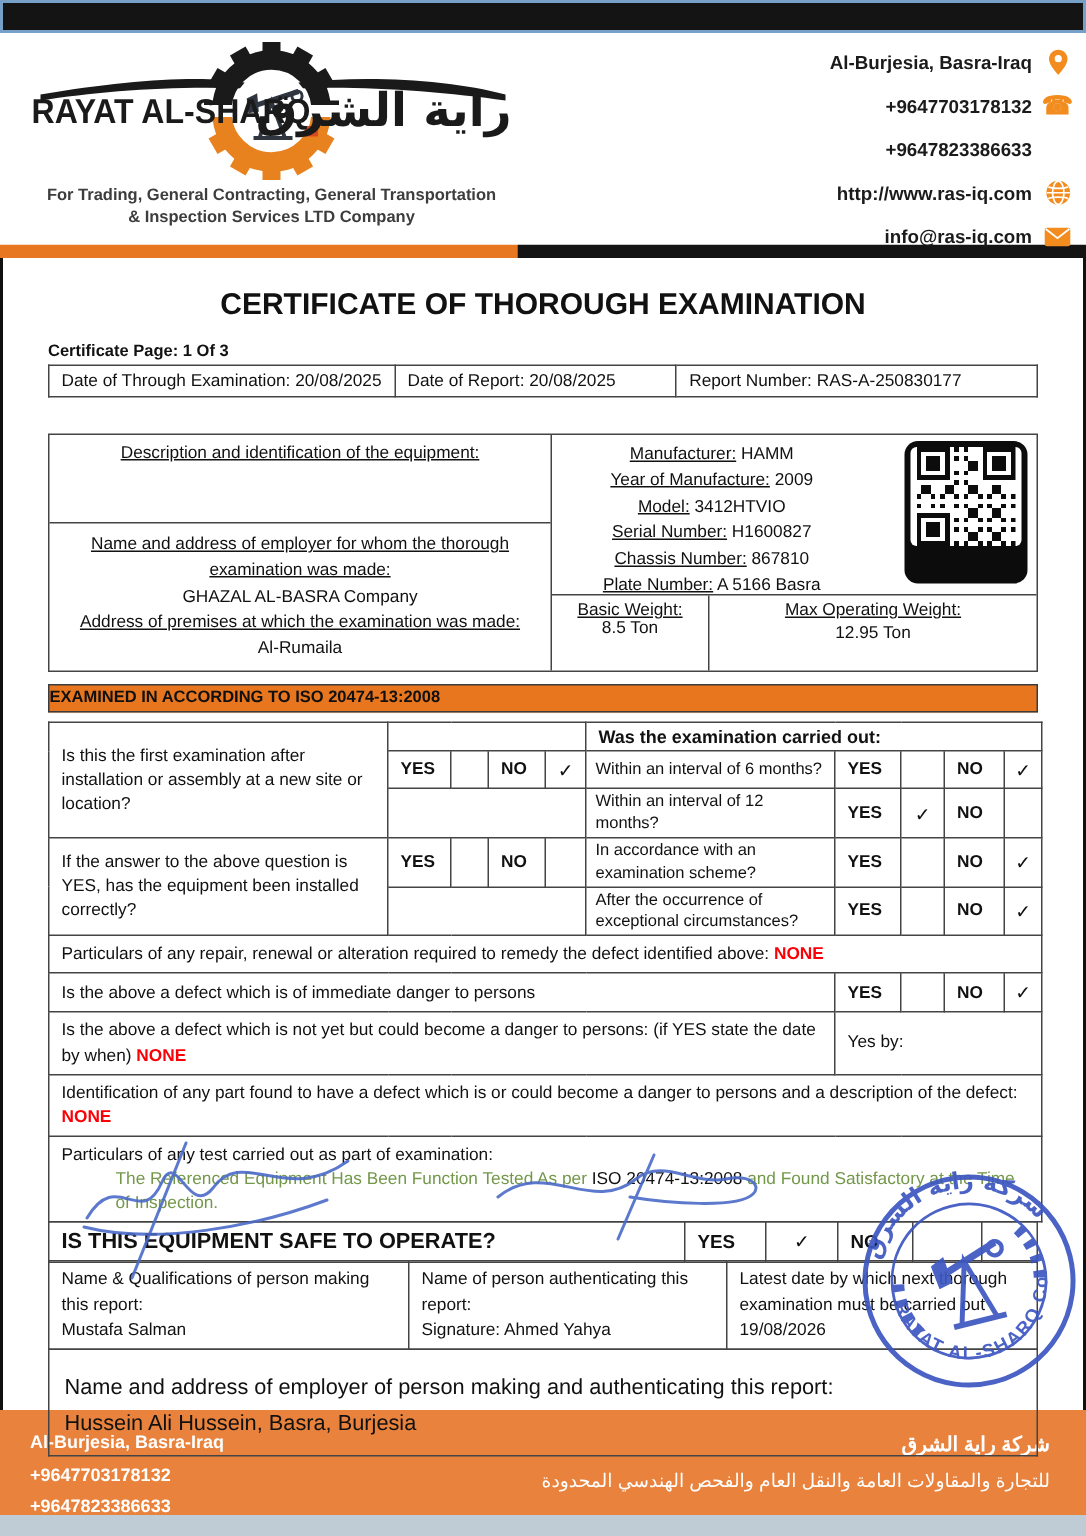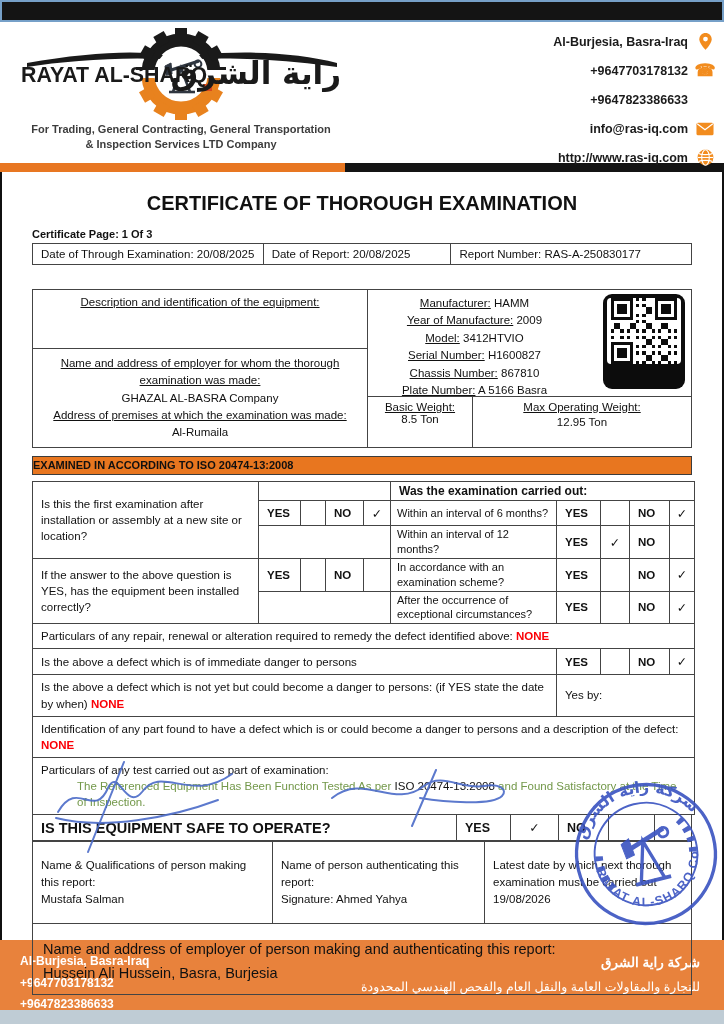--- a/index.html
+++ b/index.html
@@ -71,21 +71,21 @@
   .exam td { padding:1px 6px; }
   .q { font-size:11.5px; line-height:1.4; padding:2px 8px !important; }
   .yn { font-weight:bold; font-size:11.5px; padding-left:8px !important; }
   .ck { text-align:center; font-size:12.5px; padding:0 !important; }
   .hdr { font-weight:bold; font-size:12px; padding:2px 8px !important; }
   .sub { font-size:11px; line-height:1.35; }
   .wide { font-size:11.5px; padding:4px 8px !important; line-height:1.4; }
   .green { color:#73984a; }
   .stack { margin-top:-1.4px; }
   .safe-q { font-size:14.5px; font-weight:bold; padding:4px 8px !important; }
-  .sig td { font-size:11.5px; padding:16px 8px; line-height:1.45; vertical-align:top; }
+  .sig td { font-size:11.5px; padding:4px 8px; line-height:1.45; vertical-align:top; }
   .empl td { padding:14px 10px 8px; font-size:14.5px; line-height:1.65; vertical-align:top; }
 
   .stamp { position:absolute; top:606px; right:0px; width:152px; height:152px;
     transform:rotate(-14deg); opacity:.92; }
   .sig1 { position:absolute; top:588px; left:48px; }
   .sig2 { position:absolute; top:596px; left:322px; }
 
   
   .footer { height:70px; background:#E8823C; display:flex; justify-content:space-between;
     padding:11px 24px 0 20px; color:#fff; }
@@ -194,39 +194,39 @@
     </div>
     <div class="row">
       <span>+9647703178132</span>
       <span class="ic" style="color:#F28C1E;font-size:17px;line-height:1;">☎</span>
     </div>
     <div class="row">
       <span>+9647823386633</span>
       <span class="ic empty">☎</span>
     </div>
     <div class="row">
-      <span>info@ras-iq.com</span>
-      <span class="ic">
-        <svg width="18" height="14" viewBox="0 0 19 14">
-            <rect x="0.5" y="0.5" width="18" height="13" rx="1.6" fill="#F28C1E"></rect>
-            <path d="M1.2,1.4 L9.5,7.8 L17.8,1.4" stroke="#fff" stroke-width="1.3" fill="none"></path>
-          </svg>
-      </span>
-    </div>
-    <div class="row">
       <span>http://www.ras-iq.com</span>
       <span class="ic">
         <svg width="17" height="17" viewBox="0 0 18 18">
             <circle cx="9" cy="9" r="8.4" fill="#F28C1E"></circle>
             <g stroke="#fff" stroke-width="1.2" fill="none">
               <ellipse cx="9" cy="9" rx="4" ry="8.2"></ellipse>
               <line x1="0.8" y1="9" x2="17.2" y2="9"></line>
               <path d="M2,4.8 C4,6.3 14,6.3 16,4.8"></path>
               <path d="M2,13.2 C4,11.7 14,11.7 16,13.2"></path>
             </g>
+          </svg>
+      </span>
+    </div>
+    <div class="row">
+      <span>info@ras-iq.com</span>
+      <span class="ic">
+        <svg width="18" height="14" viewBox="0 0 19 14">
+            <rect x="0.5" y="0.5" width="18" height="13" rx="1.6" fill="#F28C1E"></rect>
+            <path d="M1.2,1.4 L9.5,7.8 L17.8,1.4" stroke="#fff" stroke-width="1.3" fill="none"></path>
           </svg>
       </span>
     </div>
   </div>
 </div>
 
 <div class="divider">
   <div class="dl"></div>
   <div class="dr"></div>
 </div>

